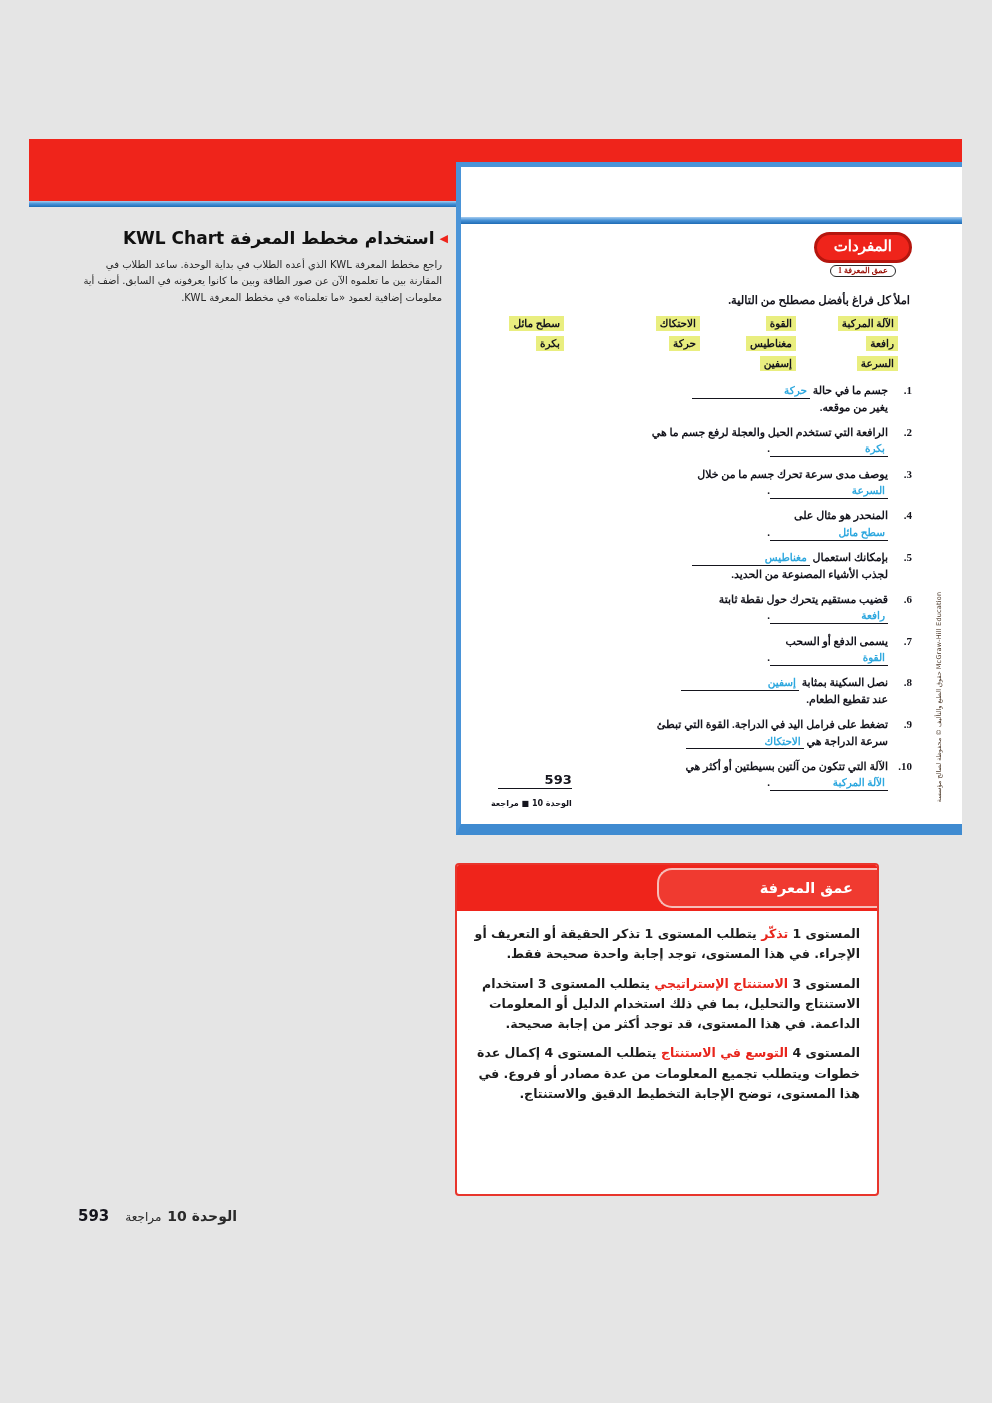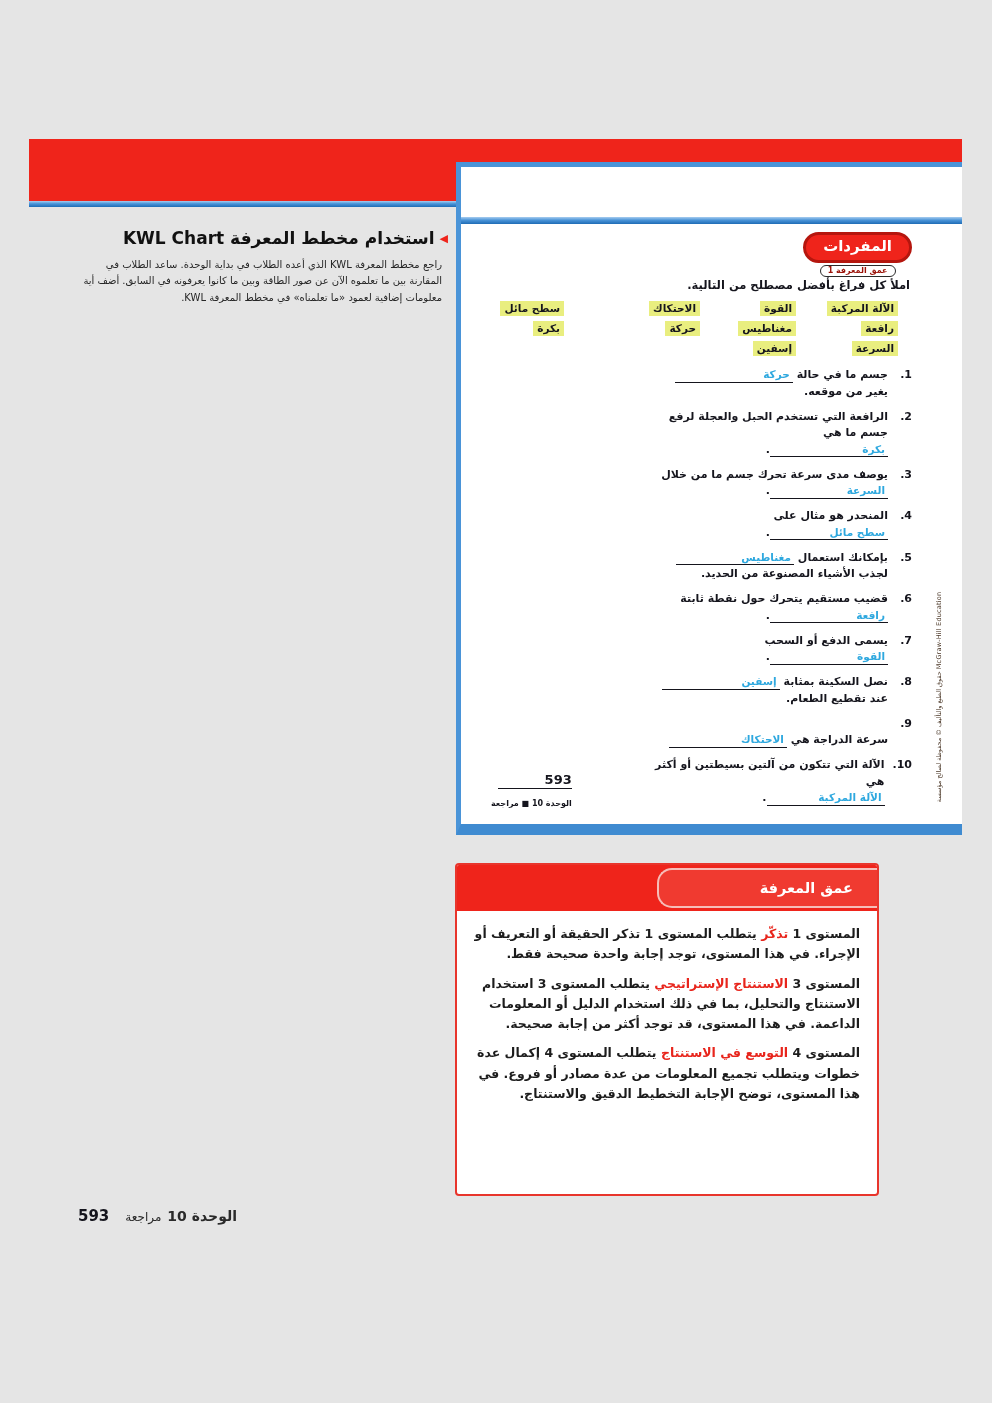--- a/index.html
+++ b/index.html
@@ -10,27 +10,27 @@
   
   .red-banner{position:absolute;left:29px;top:139px;width:933px;height:62px;background:#ef241b;}
   .banner-rule{position:absolute;left:29px;top:201px;width:433px;height:6px;
     background:linear-gradient(180deg,#a8cdf0 0%,#4a94d8 45%,#1f6cb5 100%);}
   
   .worksheet{position:absolute;left:456px;top:162px;width:506px;height:673px;background:#fff;
     border-top:5px solid #4a94d8;border-left:5px solid #4a94d8;border-bottom:11px solid #3f8bd1;
     box-sizing:border-box;}
   .ws-topstrip{height:50px;}
   .ws-divider{height:7px;background:linear-gradient(180deg,#a8cdf0 0%,#4a94d8 45%,#1f6cb5 100%);}
-  .ws-content{direction:rtl;padding:8px 50px 0 28px;}
+  .ws-content{direction:rtl;padding:8px 50px 0 28px;font-family:Liberation Serif, serif;}
   .ws-badge-wrap{display:inline-flex;flex-direction:column;align-items:center;}
   .ws-badge{background:#ef241b;border:3px solid #b5160e;border-radius:16px;color:#fff;
     font-weight:bold;font-size:15px;padding:2px 17px 5px;line-height:1.2;}
   .ws-tag{margin-top:2px;border:1.5px solid #2b2b2b;border-radius:8px;background:#fff;
     font-size:8px;font-weight:bold;color:#9b1208;padding:0 7px 1px;white-space:nowrap;}
-  .ws-instruction{margin:1px 2px 0 0;font-size:11.5px;font-weight:bold;color:#15151d;}
+  .ws-instruction{margin:16px 2px 0 0;font-size:11.5px;font-weight:bold;color:#15151d;}
   .word-bank{margin:9px 14px 0 0;display:grid;grid-template-columns:102px 96px 136px 80px;
     row-gap:5px;justify-items:start;direction:rtl;}
   .term{background:#e9ee7f;font-size:10.5px;font-weight:bold;color:#15151d;padding:1px 4px 2px;}
   .questions{margin-top:11px;width:262px;}
   .q{display:flex;gap:8px;margin-bottom:8.5px;font-size:11px;font-weight:bold;
     color:#15151d;line-height:1.5;}
   .qnum{min-width:16px;}
   .qbody{flex:1;}
   .blank{display:inline-block;min-width:112px;border-bottom:1.5px solid #15151d;
     padding:0 3px;text-align:start;line-height:1.25;}
@@ -128,21 +128,21 @@
           <div class="q">
             <span class="qnum">7.</span>
             <div class="qbody"><span class="qtext">يسمى الدفع أو السحب</span><br><span class="blank"><span class="answer">القوة</span></span><span class="qtext">.</span></div>
           </div>
           <div class="q">
             <span class="qnum">8.</span>
             <div class="qbody"><span class="qtext">نصل السكينة بمثابة </span><span class="blank"><span class="answer">إسفين</span></span><br><span class="qtext">عند تقطيع الطعام.</span></div>
           </div>
           <div class="q">
             <span class="qnum">9.</span>
-            <div class="qbody"><br><span class="qtext">سرعة الدراجة هي </span><span class="blank"><span class="answer">الاحتكاك</span></span></div>
+            <div class="qbody"><span class="qtext">تضغط على فرامل اليد في الدراجة. القوة التي تبطئ</span><br><span class="qtext">سرعة الدراجة هي </span><span class="blank"><span class="answer">الاحتكاك</span></span></div>
           </div>
           <div class="q">
             <span class="qnum">10.</span>
             <div class="qbody"><span class="qtext">الآلة التي تتكون من آلتين بسيطتين أو أكثر هي</span><br><span class="blank"><span class="answer">الآلة المركبة</span></span><span class="qtext">.</span></div>
           </div>
         </div>
     </div>
     <div class="ws-footer">
       <span class="ws-page-num">593</span>
       <span class="ws-unit-line">الوحدة 10 ■ مراجعة</span>

